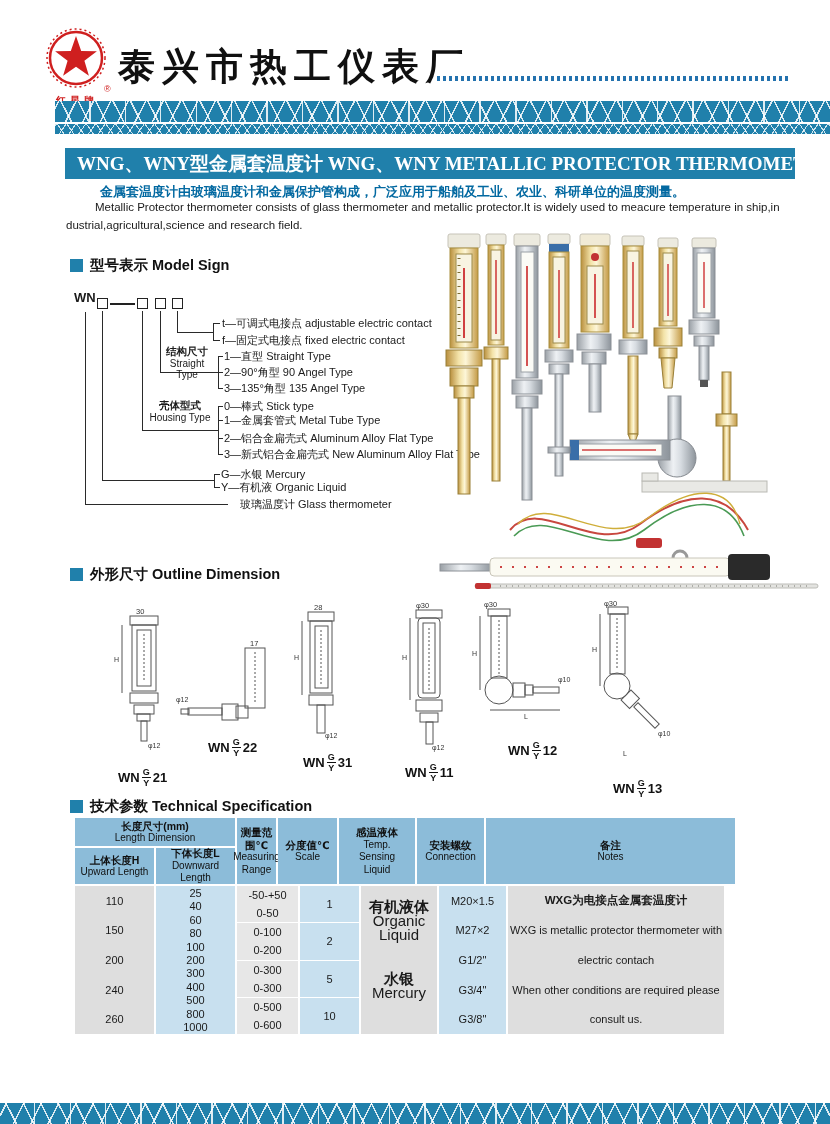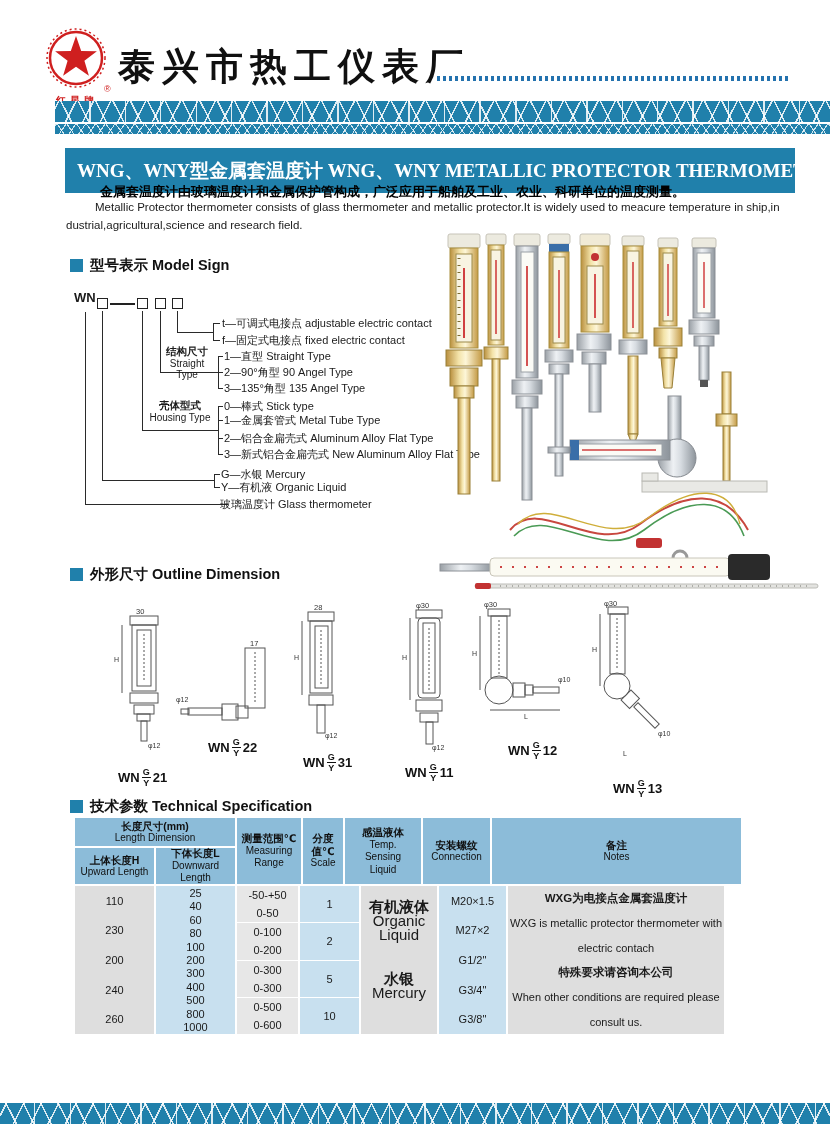--- a/index.html
+++ b/index.html
@@ -16,28 +16,28 @@
   .sec-head .sq { width:13px; height:13px; background:#2080ab; }
   .lat-lg { background-color:#2080ab;
     background-image:
       repeating-linear-gradient(63deg, rgba(255,255,255,0) 0 14px, rgba(255,255,255,.85) 14px 15.5px),
       repeating-linear-gradient(-63deg, rgba(255,255,255,0) 0 14px, rgba(255,255,255,.85) 14px 15.5px),
       repeating-linear-gradient(90deg, rgba(255,255,255,0) 0 34px, rgba(255,255,255,.85) 34px 35.5px); }
   .lat-sm { background-color:#2080ab;
     background-image:
       repeating-linear-gradient(55deg, rgba(255,255,255,0) 0 7px, rgba(255,255,255,.8) 7px 8px),
       repeating-linear-gradient(-55deg, rgba(255,255,255,0) 0 7px, rgba(255,255,255,.8) 7px 8px); }
-  .title-bar { position:absolute; left:65px; top:148px; width:730px; height:45px; background:#2080ab;
+  .title-bar { position:absolute; left:65px; top:148px; width:730px; height:31px; background:#2080ab;
     color:#fff; font-family:"Liberation Serif","DejaVu Serif",serif; font-weight:bold; font-size:19px;
     display:flex; align-items:center; padding-left:12px; white-space:nowrap; }
   .company { position:absolute; left:118px; top:42px; font-size:37px; font-weight:bold; letter-spacing:7px; color:#101010; white-space:nowrap; }
   .brand { position:absolute; left:44px; top:94px; width:66px; text-align:center; color:#cf1f1f; font-size:10px; font-weight:bold; letter-spacing:4px; }
   .dotline { position:absolute; left:437px; top:76px; width:352px; height:5px;
     background:repeating-linear-gradient(90deg,#2472ae 0 3px, transparent 3px 6px); }
-  .intro-cn { position:absolute; left:100px; top:183px; font-size:13px; font-weight:bold; color:#000000; white-space:nowrap; }
+  .intro-cn { position:absolute; left:100px; top:183px; font-size:13px; font-weight:bold; color:#0369a1; white-space:nowrap; }
   .intro-en { position:absolute; font-size:11.5px; color:#1a1a1a; white-space:nowrap; }
   .od-label { position:absolute; display:flex; align-items:center; font-weight:bold; font-size:13px; color:#111; }
   .frac { display:inline-flex; flex-direction:column; align-items:center; font-size:9px; font-weight:bold; line-height:1.15; margin:0 2px; }
   .frac .ft { border-bottom:1px solid #111; padding:0 1px; }
   
   .spec { position:absolute; left:75px; top:818px; width:680px; }
   .sprow { display:flex; gap:2px; }
   .hc { background:#8cbcd9; display:flex; flex-direction:column; align-items:center; justify-content:center;
         text-align:center; font-size:10px; line-height:12.5px; color:#101010; }
   .hc .cn { font-weight:bold; font-size:10.5px; }
@@ -128,21 +128,21 @@
     <div class="msgroup" style="left:76px;top:112px;width:68px">
       <div class="cn">壳体型式</div>
       <div>Housing Type</div>
     </div>
     <span class="mslabel" style="left:154px;top:112px">0—棒式 Stick type</span>
     <span class="mslabel" style="left:154px;top:126px">1—金属套管式 Metal Tube Type</span>
     <span class="mslabel" style="left:154px;top:144px">2—铝合金扁壳式 Aluminum Alloy Flat Type</span>
     <span class="mslabel" style="left:154px;top:160px">3—新式铝合金扁壳式 New Aluminum Alloy Flat Type</span>
     <span class="mslabel" style="left:151px;top:180px">G—水银 Mercury</span>
     <span class="mslabel" style="left:151px;top:193px">Y—有机液 Organic Liquid</span>
-    <span class="mslabel" style="left:150px;top:210px">玻璃温度计 Glass thermometer</span>
+    <span class="mslabel" style="left:170px;top:210px">玻璃温度计 Glass thermometer</span>
   </div>
 
   <svg class="abs" style="left:430px;top:226px" width="400" height="374" viewBox="0 0 400 374">
     <defs>
       <linearGradient id="gld" x1="0" y1="0" x2="1" y2="0">
         <stop offset="0" stop-color="#b98f3e"></stop>
           <stop offset=".35" stop-color="#f3e3a9"></stop>
         <stop offset=".55" stop-color="#fdf6d8"></stop>
           <stop offset="1" stop-color="#c49a45"></stop>
       </linearGradient>
@@ -439,26 +439,26 @@
           <div class="hc" style="width:79px">
             <span class="cn">上体长度H</span>
             <span>Upward Length</span>
           </div>
           <div class="hc" style="width:79px">
             <span class="cn">下体长度L</span>
             <span>Downward Length</span>
           </div>
         </div>
       </div>
-      <div class="hc" style="width:64px">
+      <div class="hc" style="width:39px">
         <span class="cn">测量范围℃</span>
         <span>Measuring</span>
         <span>Range</span>
       </div>
-      <div class="hc" style="width:40px">
+      <div class="hc" style="width:59px">
         <span class="cn">分度值℃</span>
         <span>Scale</span>
       </div>
       <div class="hc" style="width:76px">
         <span class="cn">感温液体</span>
         <span>Temp.</span>
         <span>Sensing</span>
         <span>Liquid</span>
       </div>
       <div class="hc" style="width:67px">
@@ -467,21 +467,21 @@
       </div>
       <div class="hc" style="width:249px">
         <span class="cn">备注</span>
         <span>Notes</span>
       </div>
     </div>
 
     <div class="sprow" style="height:148px;margin-top:2px">
       <div class="col bg-gray" style="width:79px">
         <div class="cell">110</div>
-        <div class="cell">230</div>
+        <div class="cell">150</div>
         <div class="cell">200</div>
         <div class="cell">240</div>
         <div class="cell">260</div>
       </div>
       <div class="col bg-blue" style="width:79px">
         <div class="cell">25</div>
         <div class="cell">40</div>
         <div class="cell">60</div>
         <div class="cell">80</div>
         <div class="cell">100</div>
@@ -530,21 +530,20 @@
         <div class="cell">M20×1.5</div>
         <div class="cell">M27×2</div>
         <div class="cell">G1/2"</div>
         <div class="cell">G3/4"</div>
         <div class="cell">G3/8"</div>
       </div>
       <div class="col bg-gray" style="width:216px">
         <div class="nline cnb">WXG为电接点金属套温度计</div>
         <div class="nline">WXG is metallic protector thermometer with</div>
         <div class="nline">electric contach</div>
-        <div class="nline cnb">特殊要求请咨询本公司</div>
         <div class="nline">When other conditions are required please</div>
         <div class="nline">consult us.</div>
       </div>
     </div>
   </div>
 
   <div class="abs lat-lg" style="left:0;top:1103px;width:830px;height:21px"></div>
 
 </div>
 

